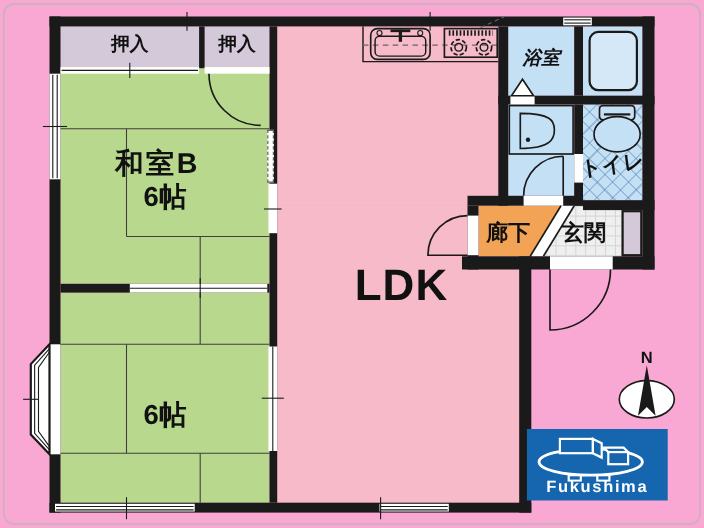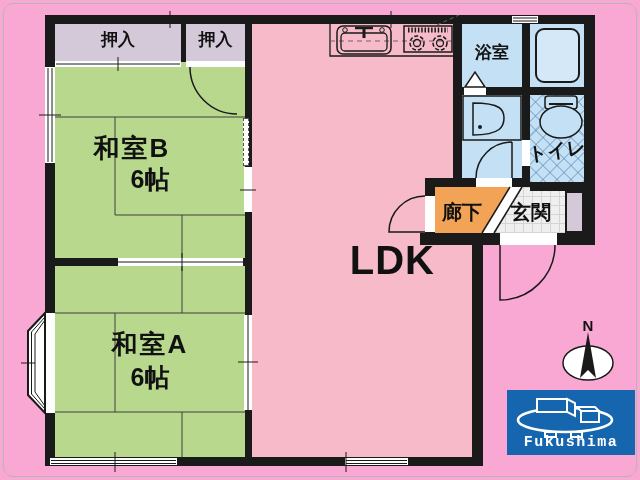--- a/index.html
+++ b/index.html
@@ -18,21 +18,21 @@
     repeating-linear-gradient(-45deg, rgba(70,120,170,.35) 0 1.5px, transparent 1.5px 10px),
     #c4e0f4;}
   .tile{background-image:linear-gradient(#d4d4d4 1px, transparent 1px),linear-gradient(90deg,#d4d4d4 1px, transparent 1px);
         background-size:9px 9px;background-color:#efefef;}
   .corridor{background:#f2a355;clip-path:polygon(0 0,100% 0,62.7% 100%,0 100%);}
   .stepband{background:#ffffff;clip-path:polygon(70% 0,100% 0,30% 100%,0 100%);}
   .shoecab{background:#d4c9d9;border:2px solid #1a1a1a;box-sizing:border-box;}
   .pocket{position:absolute;background:#fff;border:1px dashed #555;box-sizing:border-box;}
   .lbl{position:absolute;color:#111;text-align:center;font-weight:700;line-height:1.1;white-space:nowrap;}
   svg.layer{position:absolute;left:0;top:0;pointer-events:none;}
-  .logo{position:absolute;left:507px;top:390px;width:128px;height:65px;background:#1566ae;font-family:Liberation Mono, monospace;}
+  .logo{position:absolute;left:479px;top:390px;width:128px;height:65px;background:#1566ae;}
   .logo .word{position:absolute;left:0;right:0;bottom:4px;text-align:center;color:#fff;
               font-weight:700;font-size:15px;letter-spacing:1.5px;}
 </style>
 </head>
 <body>
 
 <div id="stage">
 
   <div class="fill closet" style="left:55px;top:24px;width:126px;height:37px;"></div>
   <div class="fill closet" style="left:186px;top:24px;width:59px;height:37px;"></div>
@@ -183,29 +183,28 @@
 
     <g>
       <ellipse cx="588" cy="363" rx="25" ry="17" fill="#ffffff" stroke="#1a1a1a" stroke-width="1.5"></ellipse>
       <polygon points="588,332 580,378 588,370 596,378" fill="#1a1a1a"></polygon>
     </g>
   </svg>
 
   <div class="lbl" style="left:55px;top:31px;width:126px;font-size:17px;">押入</div>
   <div class="lbl" style="left:186px;top:31px;width:59px;font-size:17px;">押入</div>
 
-  <div class="lbl" style="left:37px;top:134px;width:190px;font-size:26px;letter-spacing:2px;">和室B</div>
+  <div class="lbl" style="left:48px;top:134px;width:190px;font-size:26px;letter-spacing:2px;">和室B</div>
   <div class="lbl" style="left:55px;top:166px;width:190px;font-size:25px;">6帖</div>
 
-  <div class="lbl" style="left:55px;top:330px;width:190px;font-size:26px;letter-spacing:2px;">和室A</div>
   <div class="lbl" style="left:55px;top:364px;width:190px;font-size:25px;">6帖</div>
 
-  <div class="lbl" style="left:295px;top:238px;width:140px;font-size:40px;letter-spacing:1px;text-align:right;">LDK</div>
-
-  <div class="lbl" style="left:462px;top:44px;width:60px;font-size:17px;">浴室</div>
+  <div class="lbl" style="left:295px;top:238px;width:140px;font-size:40px;letter-spacing:1px;">LDK</div>
+
+  <div class="lbl" style="left:462px;top:44px;width:60px;font-size:17px;font-style:italic;">浴室</div>
   <div class="lbl" style="left:527px;top:141px;width:60px;font-size:19px;transform:rotate(-8deg);">トイレ</div>
   <div class="lbl" style="left:431px;top:201px;width:62px;font-size:20px;">廊下</div>
   <div class="lbl" style="left:496px;top:201px;width:70px;font-size:20px;">玄関</div>
 
   <div class="lbl" style="left:576px;top:318px;width:24px;font-size:15px;">N</div>
 
   <div class="logo">
     <svg width="120" height="48" viewBox="0 0 120 48">
       <ellipse cx="58" cy="30" rx="47" ry="12" fill="none" stroke="#ffffff" stroke-width="2.5"></ellipse>
       <g fill="#1566ae" stroke="#ffffff" stroke-width="2">

